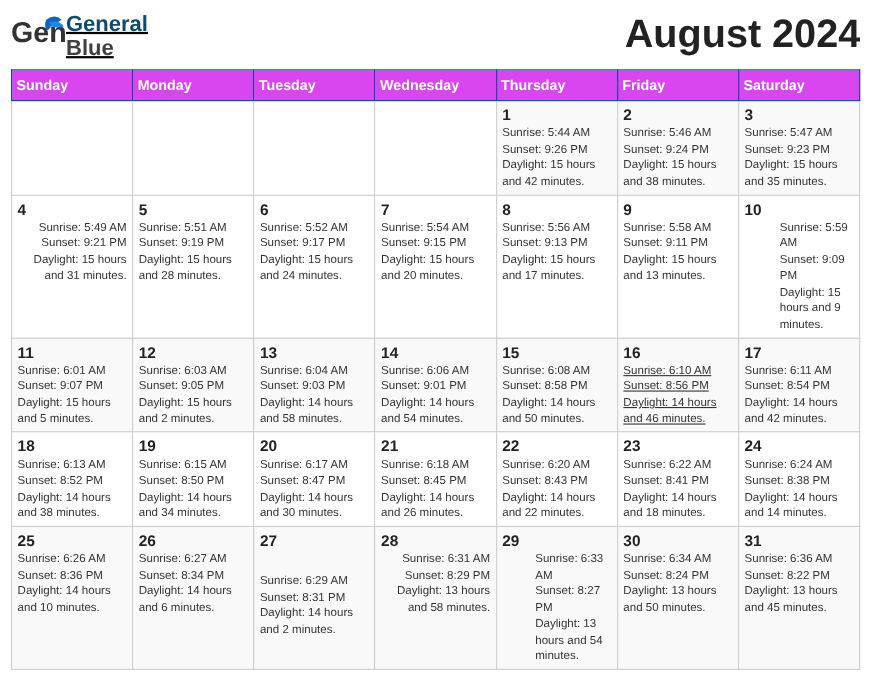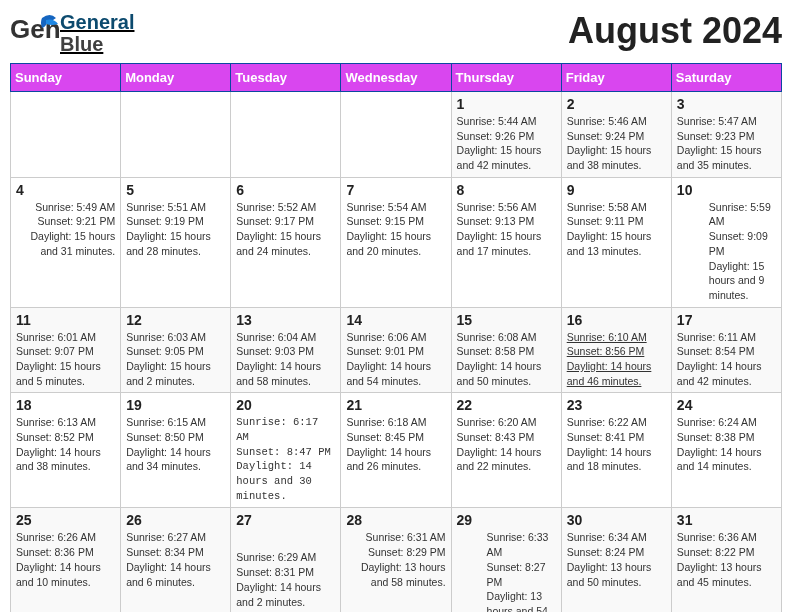--- a/index.html
+++ b/index.html
@@ -255,21 +255,21 @@
 Daylight: 14 hours and 38 minutes.</div>
         </td>
         <td>
           <span class="day-number">19</span>
           <div class="day-info" style="white-space: pre-line;">Sunrise: 6:15 AM
 Sunset: 8:50 PM
 Daylight: 14 hours and 34 minutes.</div>
         </td>
         <td>
           <span class="day-number">20</span>
-          <div class="day-info" style="white-space: pre-line; font-family: Liberation Mono, monospace;">Sunrise: 6:17 AM
+          <div class="day-info" style="white-space: pre-line;">Sunrise: 6:17 AM
 Sunset: 8:47 PM
 Daylight: 14 hours and 30 minutes.</div>
         </td>
         <td>
           <span class="day-number">21</span>
           <div class="day-info" style="white-space: pre-line;">Sunrise: 6:18 AM
 Sunset: 8:45 PM
 Daylight: 14 hours and 26 minutes.</div>
         </td>
         <td>

